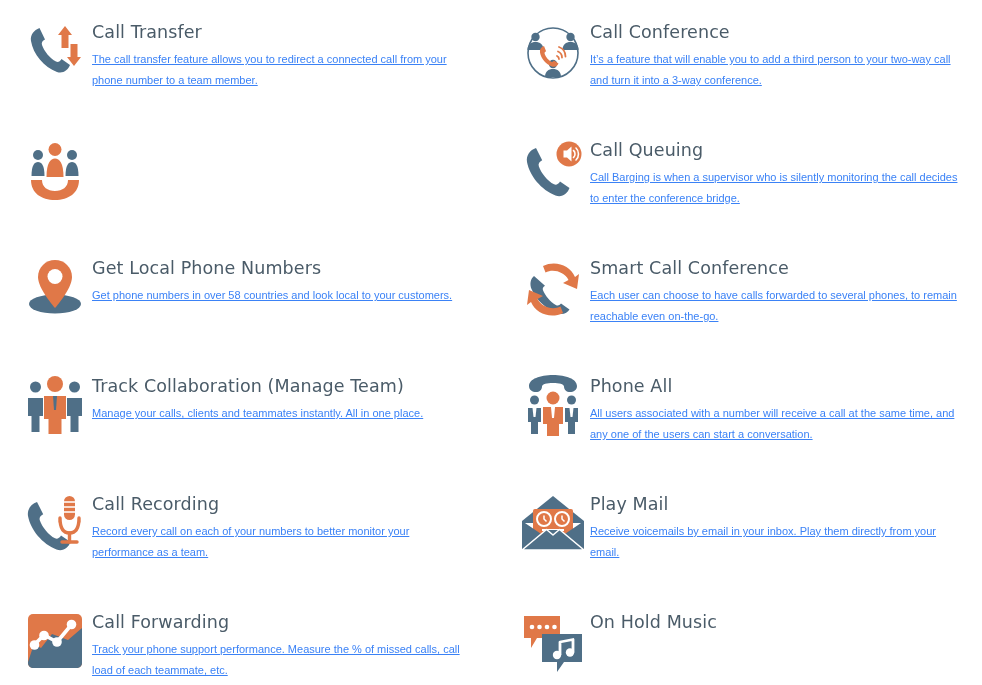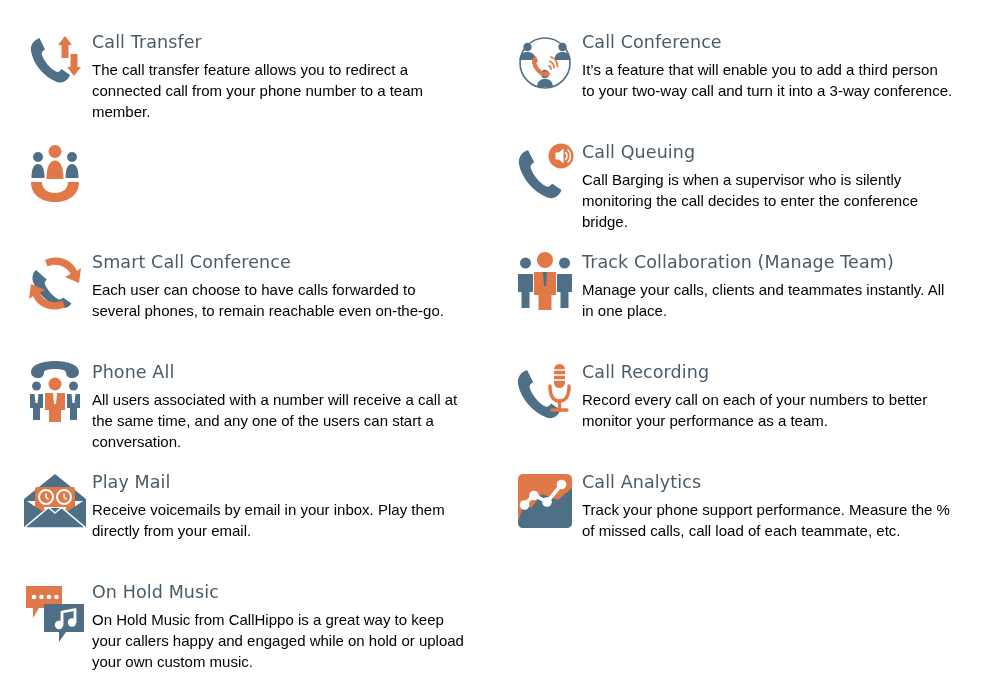--- a/index.html
+++ b/index.html
@@ -6,26 +6,27 @@
   html, body {
     width: 982px;
     height: 685px;
     background: #ffffff;
     font-family: "Liberation Sans", sans-serif;
     overflow: hidden;
   }
   .grid {
     width: 982px;
     height: 486px;
-    padding: 24px 18px 0 18px;
+    padding: 14px 18px 0 18px;
     display: grid;
     grid-template-columns: 490px 472px;
     grid-auto-rows: 110px;
     column-gap: 0px;
     row-gap: 0px;
+    gap: 8px;
   }
   .feature {
     display: flex;
     align-items: flex-start;
     padding-top: 4px;
   }
   .feature .icon-wrap {
     width: 74px;
     min-width: 74px;
     height: 74px;
@@ -44,24 +45,25 @@
     font-size: 17.5px;
     line-height: 24px;
     font-weight: 400;
     color: #4a5b68;
     letter-spacing: 0.1px;
     margin-bottom: 5px;
     white-space: nowrap;
   }
   .feature p {
     font-family: "Liberation Sans", sans-serif;
-    font-size: 15px;
+    font-size: 11px;
     line-height: 21px;
-    color: #000000;
+    color: #3b82f6;
     max-width: 372px;
+    text-decoration: underline;
   }
 </style>
 </head>
 <body>
 
 <div class="grid">
 
   <div class="feature">
     <div class="icon-wrap">
       <svg width="60" height="64" viewBox="0 0 60 64">
@@ -121,20 +123,33 @@
         <path d="M51.5 12.5 C53.5 14 53.5 18 51.5 19.5" fill="none" stroke="#ffffff" stroke-width="1.6" stroke-linecap="round"></path>
         <path d="M54 10 C57.3 13 57.3 19 54 22" fill="none" stroke="#ffffff" stroke-width="1.6" stroke-linecap="round"></path>
       </svg>
     </div>
     <div class="text">
       <h3>Call Queuing</h3>
       <p>Call Barging is when a supervisor who is silently monitoring the call decides to enter the conference bridge.</p>
     </div>
   </div>
 
+  <div class="feature">
+    <div class="icon-wrap">
+      <svg width="62" height="64" viewBox="0 0 62 64">
+        <ellipse cx="31" cy="48" rx="26" ry="9.5" fill="#4F6F87"></ellipse>
+        <path d="M31 4 C21.5 4 14 11.5 14 21 C14 33 31 52 31 52 C31 52 48 33 48 21 C48 11.5 40.5 4 31 4 Z" fill="#E07848"></path>
+        <circle cx="31" cy="20.5" r="7.5" fill="#ffffff"></circle>
+      </svg>
+    </div>
+    <div class="text">
+      <h3>Get Local Phone Numbers</h3>
+      <p>Get phone numbers in over 58 countries and look local to your customers.</p>
+    </div>
+  </div>
 
   <div class="feature col-right">
     <div class="icon-wrap">
       <svg width="64" height="64" viewBox="0 0 64 64">
         <path d="M13 20 C9.5 23 8.5 28 10.5 33 C15 44 26 54 37 57.5 C42 59 46.5 57 48.5 53.5 L40 47.5 C38.5 49.5 36.7 50 34.8 48.9 C29.6 45.9 24 39.5 22 34.2 C21.3 32.3 22 30.8 24 29.7 Z" fill="#4F6F87"></path>
         <path d="M22 10 C34 4 49 9 54 21 L58 18 L56 33 L42 27 L47.5 24 C43.5 16 32.5 12.5 24.5 16.5 Z" fill="#E07848"></path>
         <path d="M42 57 C30 63 15 58 10 46 L6 49 L8 34 L22 40 L16.5 43 C20.5 51 31.5 54.5 39.5 50.5 Z" fill="#E07848"></path>
       </svg>
     </div>
     <div class="text">
@@ -225,38 +240,37 @@
         <rect x="4" y="4" width="54" height="54" rx="5" fill="#E07848"></rect>
         <path d="M4 52 L4 53 C4 55.8 6.2 58 9 58 L53 58 C55.8 58 58 55.8 58 53 L58 18 L44 30 L28 24 L17 38 L10 34 Z" fill="#4F6F87"></path>
         <path d="M10 35 L20 25 L33 32 L48 14" fill="none" stroke="#ffffff" stroke-width="3.6" stroke-linecap="round" stroke-linejoin="round"></path>
         <circle cx="10.5" cy="35" r="4.8" fill="#ffffff"></circle>
         <circle cx="20" cy="25.5" r="4.8" fill="#ffffff"></circle>
         <circle cx="33" cy="32" r="4.8" fill="#ffffff"></circle>
         <circle cx="47.5" cy="14.5" r="4.8" fill="#ffffff"></circle>
       </svg>
     </div>
     <div class="text">
-      <h3>Call Analytics</h3>
+      <h3>Call Forwarding</h3>
       <p>Track your phone support performance. Measure the % of missed calls, call load of each teammate, etc.</p>
     </div>
   </div>
 
   <div class="feature col-right">
     <div class="icon-wrap">
       <svg width="66" height="64" viewBox="0 0 66 64">
         <path d="M4 6 L40 6 L40 28 L17 28 L11 38 L11 28 L4 28 Z" fill="#E07848"></path>
         <circle cx="12" cy="17" r="2.3" fill="#ffffff"></circle>
         <circle cx="19.5" cy="17" r="2.3" fill="#ffffff"></circle>
         <circle cx="27" cy="17" r="2.3" fill="#ffffff"></circle>
         <circle cx="34.5" cy="17" r="2.3" fill="#ffffff"></circle>
         <path d="M22 24 L62 24 L62 52 L44 52 L37 62 L37 52 L22 52 Z" fill="#4F6F87"></path>
         <path d="M40 45 L40 32 L53 29.5 L53 42.5" fill="none" stroke="#ffffff" stroke-width="2.8" stroke-linejoin="round"></path>
         <circle cx="37" cy="45" r="4.2" fill="#ffffff"></circle>
         <circle cx="50" cy="42.5" r="4.2" fill="#ffffff"></circle>
       </svg>
     </div>
     <div class="text">
       <h3>On Hold Music</h3>
-      <p>On Hold Music from CallHippo is a great way to keep your callers happy and engaged while on hold or upload your own custom music.</p>
     </div>
   </div>
 
 </div>
 
 </body></html>

